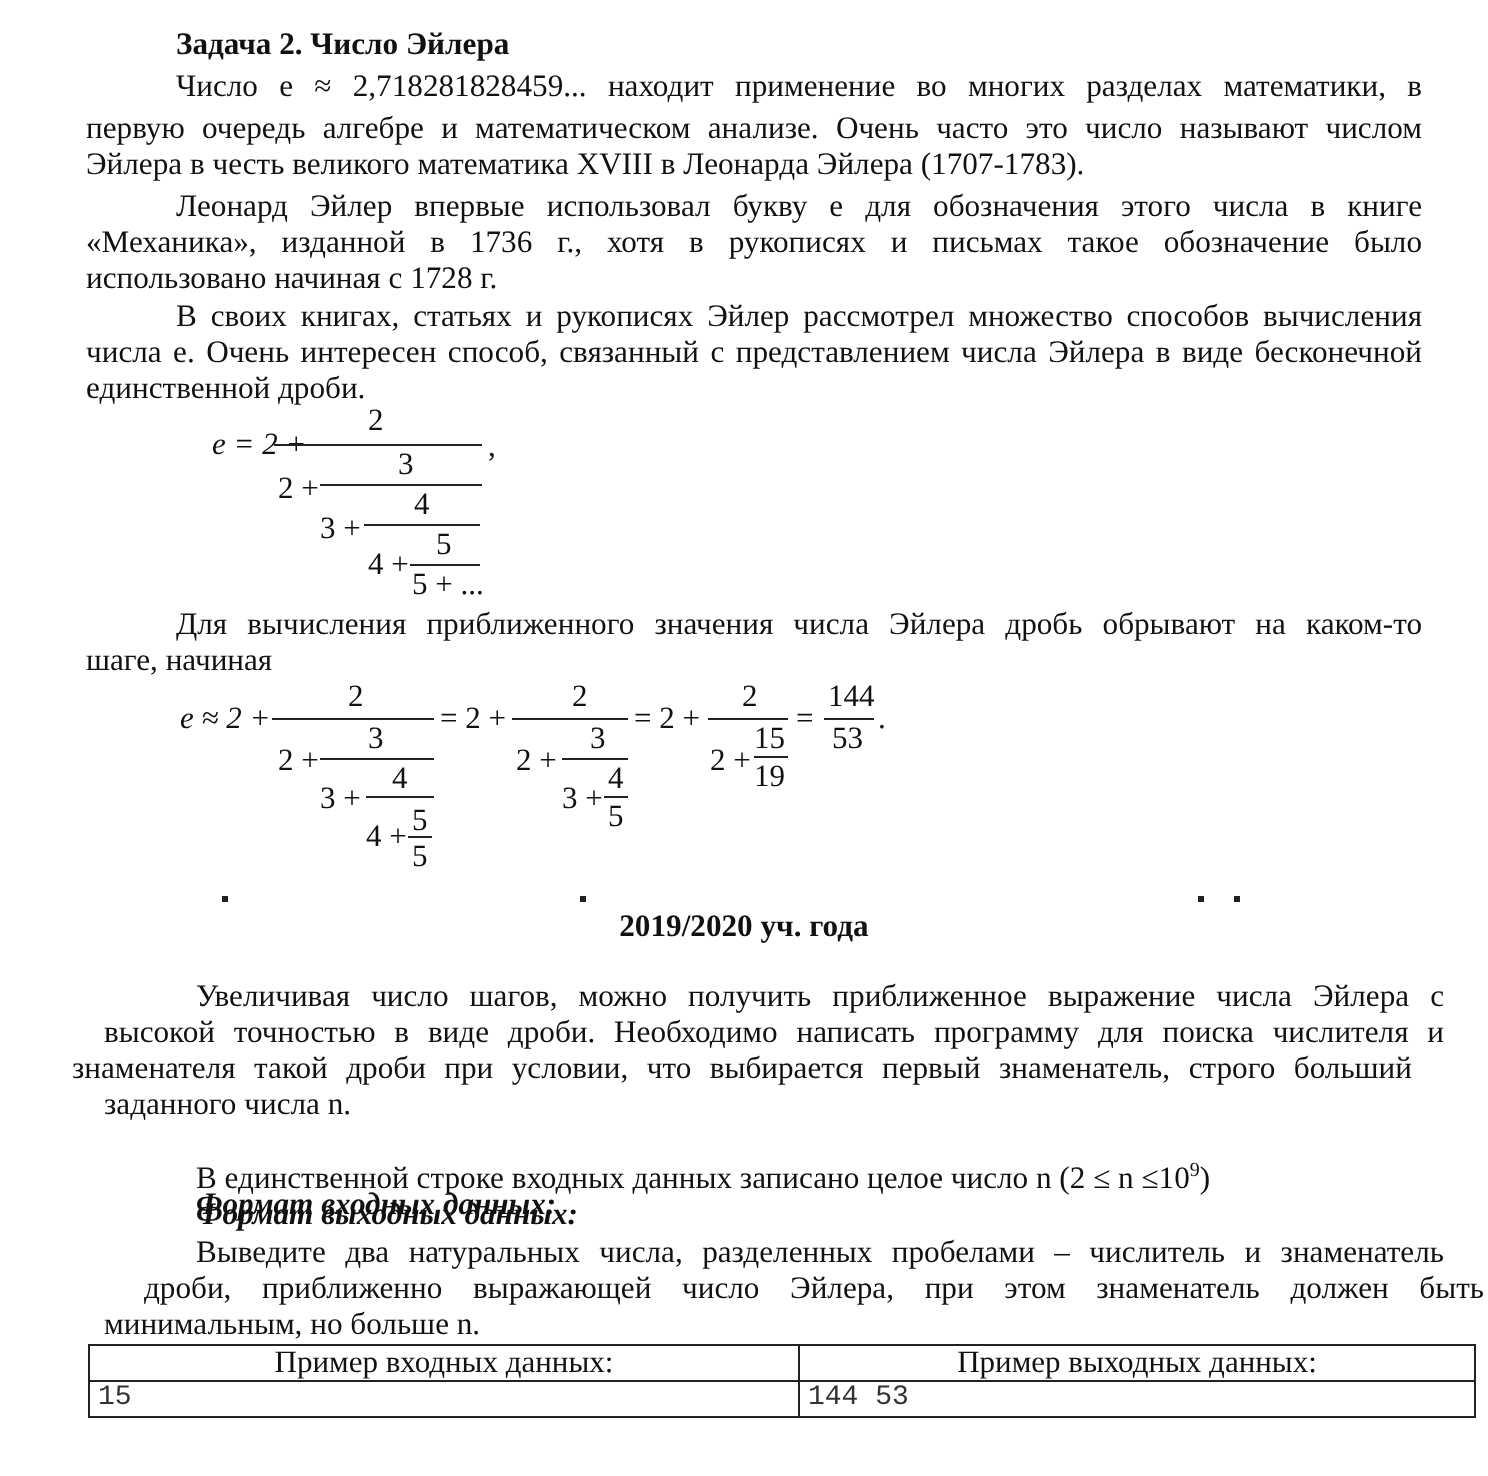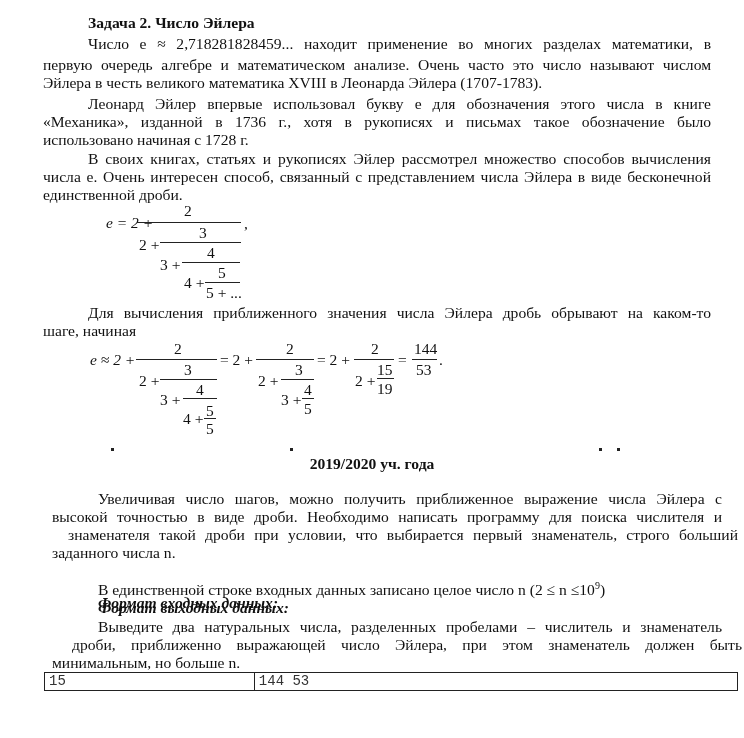--- a/index.html
+++ b/index.html
@@ -105,31 +105,35 @@
 
 <div class="dot" style="left:111px;top:448px;"></div>
 <div class="dot" style="left:290px;top:448px;"></div>
 <div class="dot" style="left:599px;top:448px;"></div>
 <div class="dot" style="left:617px;top:448px;"></div>
 
 <div class="ln b" style="left:0;top:455px;width:744px;text-align:center;">2019/2020 уч. года</div>
 
 <div class="ln j" style="left:98px;top:490px;width:624px;">Увеличивая число шагов, можно получить приближенное выражение числа Эйлера с</div>
 <div class="ln j" style="left:52px;top:508px;width:670px;">высокой точностью в виде дроби. Необходимо написать программу для поиска числителя и</div>
-<div class="ln j" style="left:68px;top:526px;width:670px;">знаменателя такой дроби при условии, что выбирается первый знаменатель, строго больший</div>
+<div class="ln j" style="left:36px;top:526px;width:670px;">знаменателя такой дроби при условии, что выбирается первый знаменатель, строго больший</div>
 <div class="ln" style="left:52px;top:544px;">заданного числа n.</div>
 
 <div class="ln bi" style="left:98px;top:594px;">Формат входных данных:</div>
 <div class="ln" style="left:98px;top:581px;"><span>В единственной строке входных данных записано целое число n (2 ≤ n ≤10</span><sup>9</sup><span>)</span></div>
 
 <div class="ln bi" style="left:98px;top:599px;">Формат выходных данных:</div>
 <div class="ln j" style="left:98px;top:618px;width:624px;">Выведите два натуральных числа, разделенных пробелами – числитель и знаменатель</div>
 <div class="ln j" style="left:52px;top:636px;width:670px;margin-left:20px;">дроби, приближенно выражающей число Эйлера, при этом знаменатель должен быть</div>
 <div class="ln" style="left:52px;top:654px;">минимальным, но больше n.</div>
 
 <table class="ex">
   <tbody>
+      <tr>
+    <td class="h" style="width:346px;">Пример входных данных:</td>
+    <td class="h">Пример выходных данных:</td>
+  </tr>
   <tr>
     <td class="c">15</td>
     <td class="c">144 53</td>
   </tr>
 </tbody>
   </table>
 
 </body></html>

